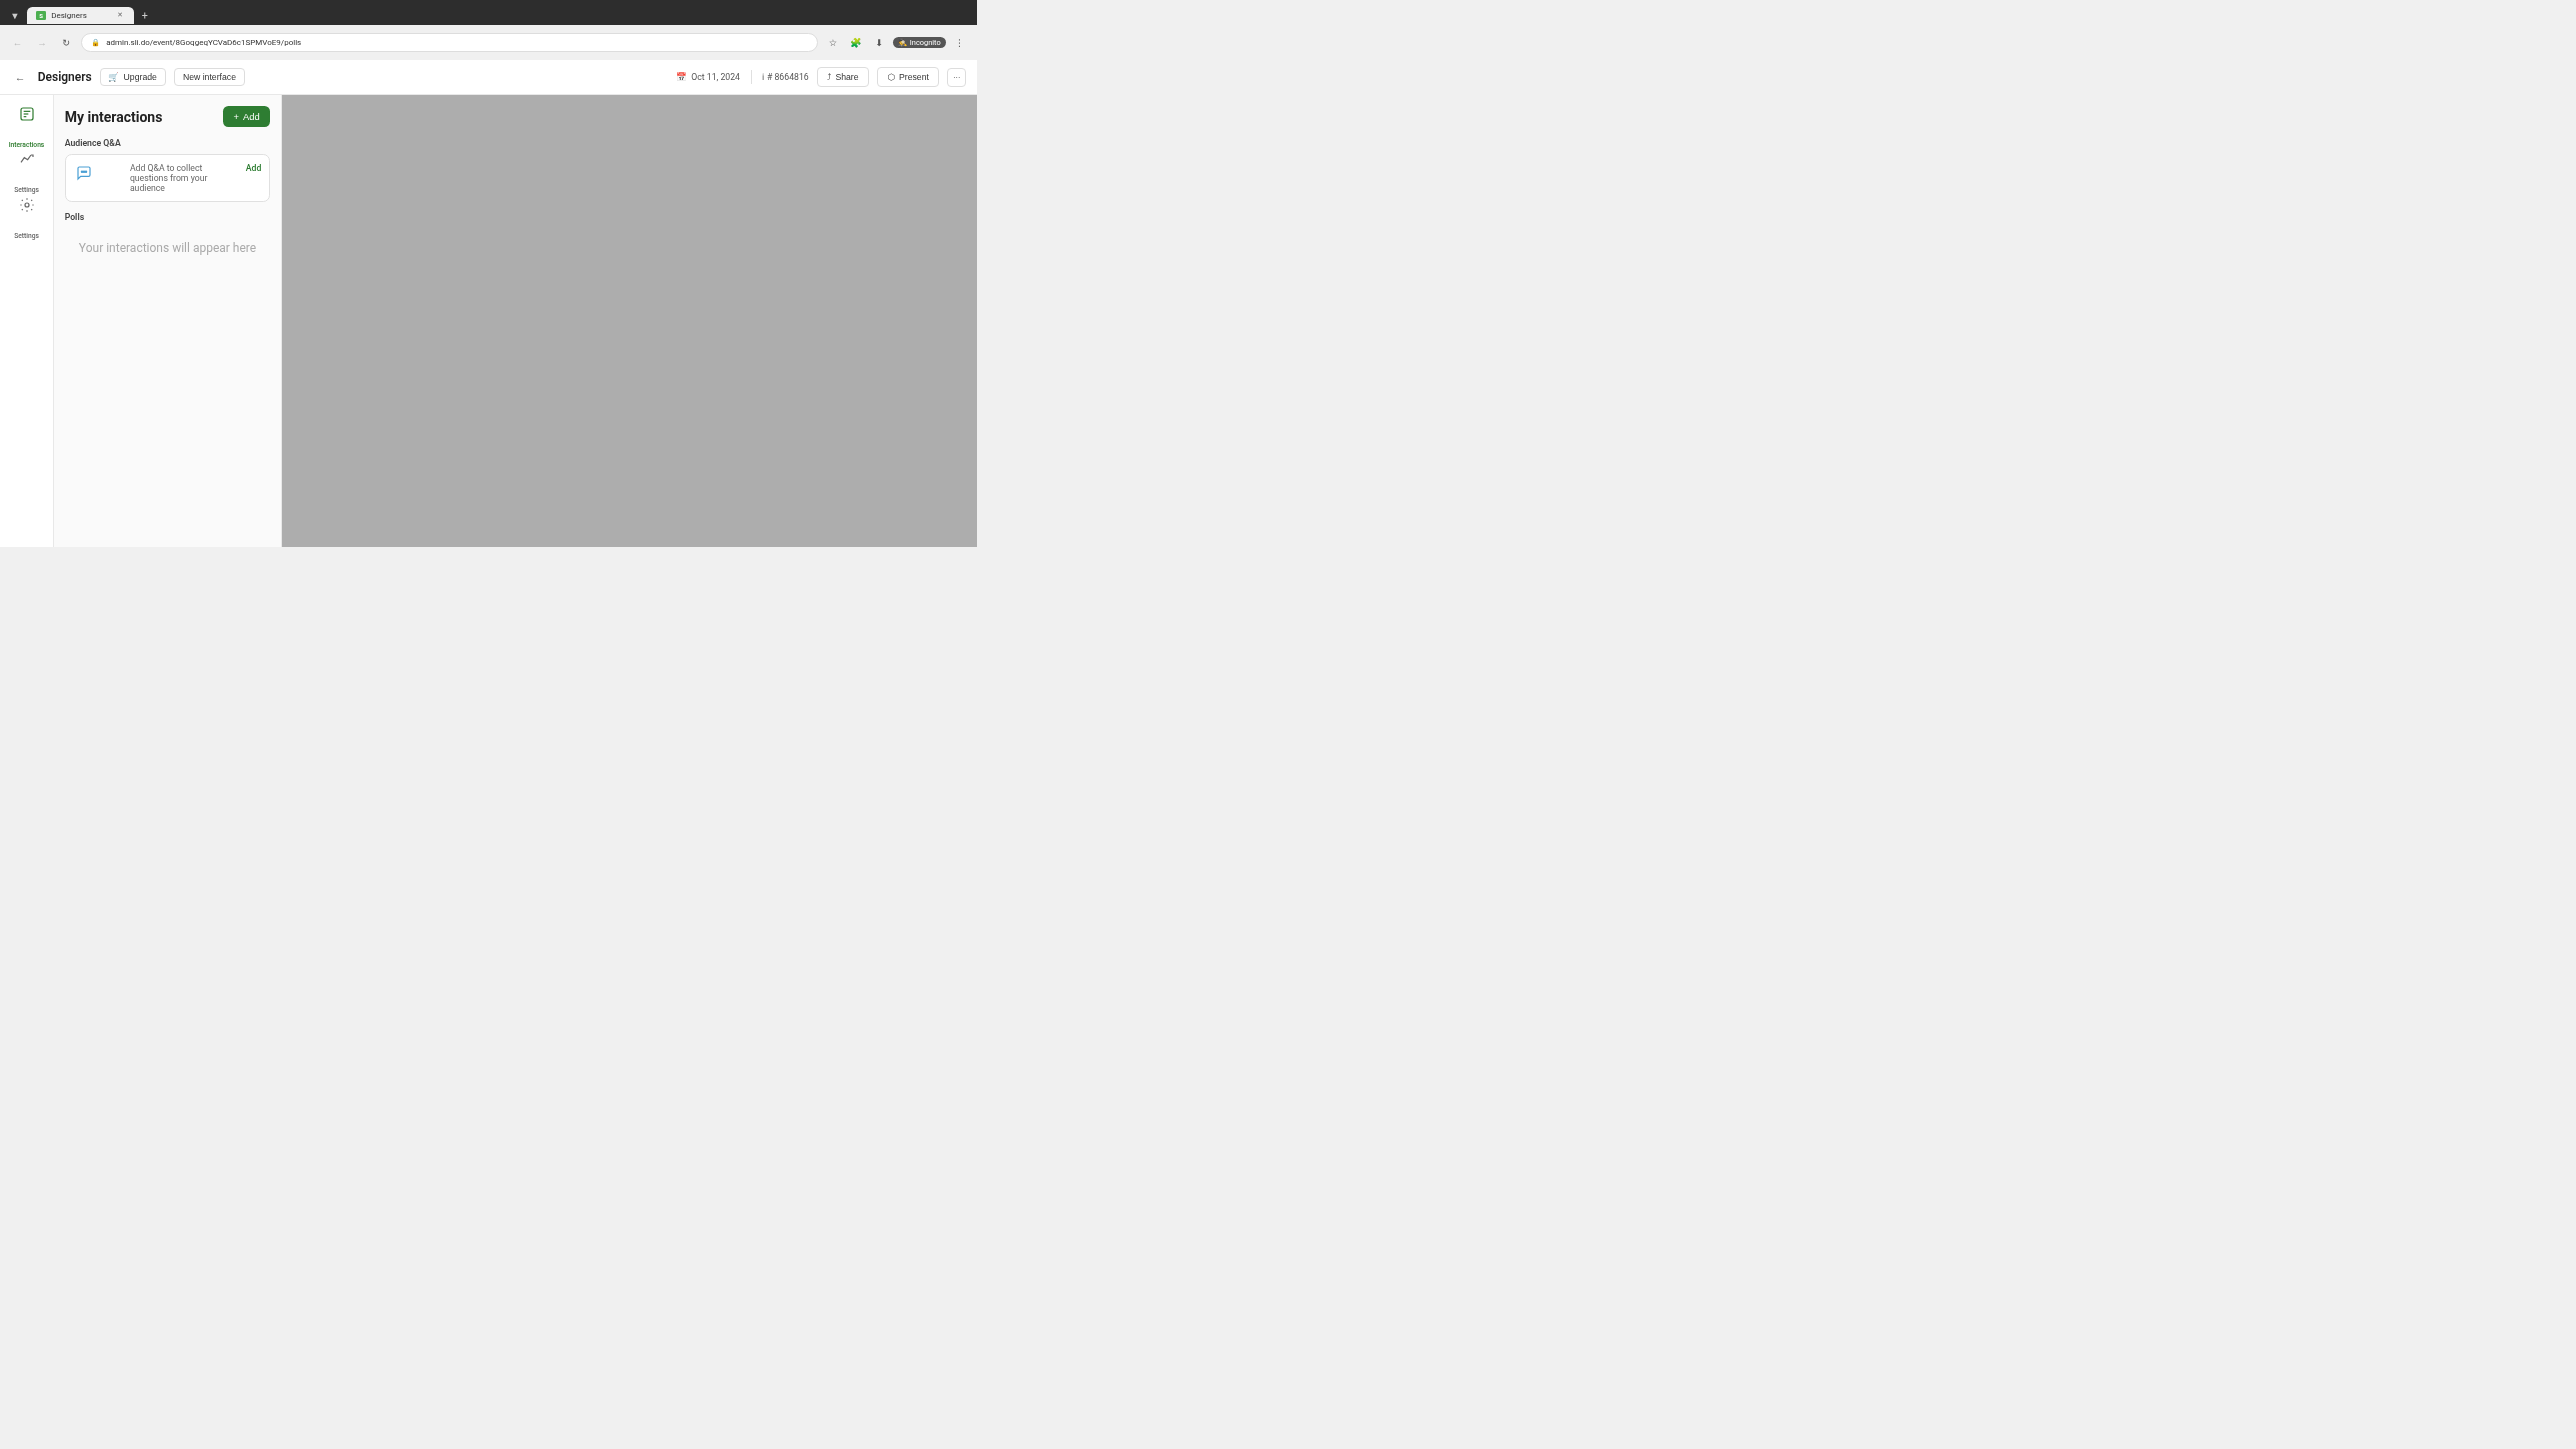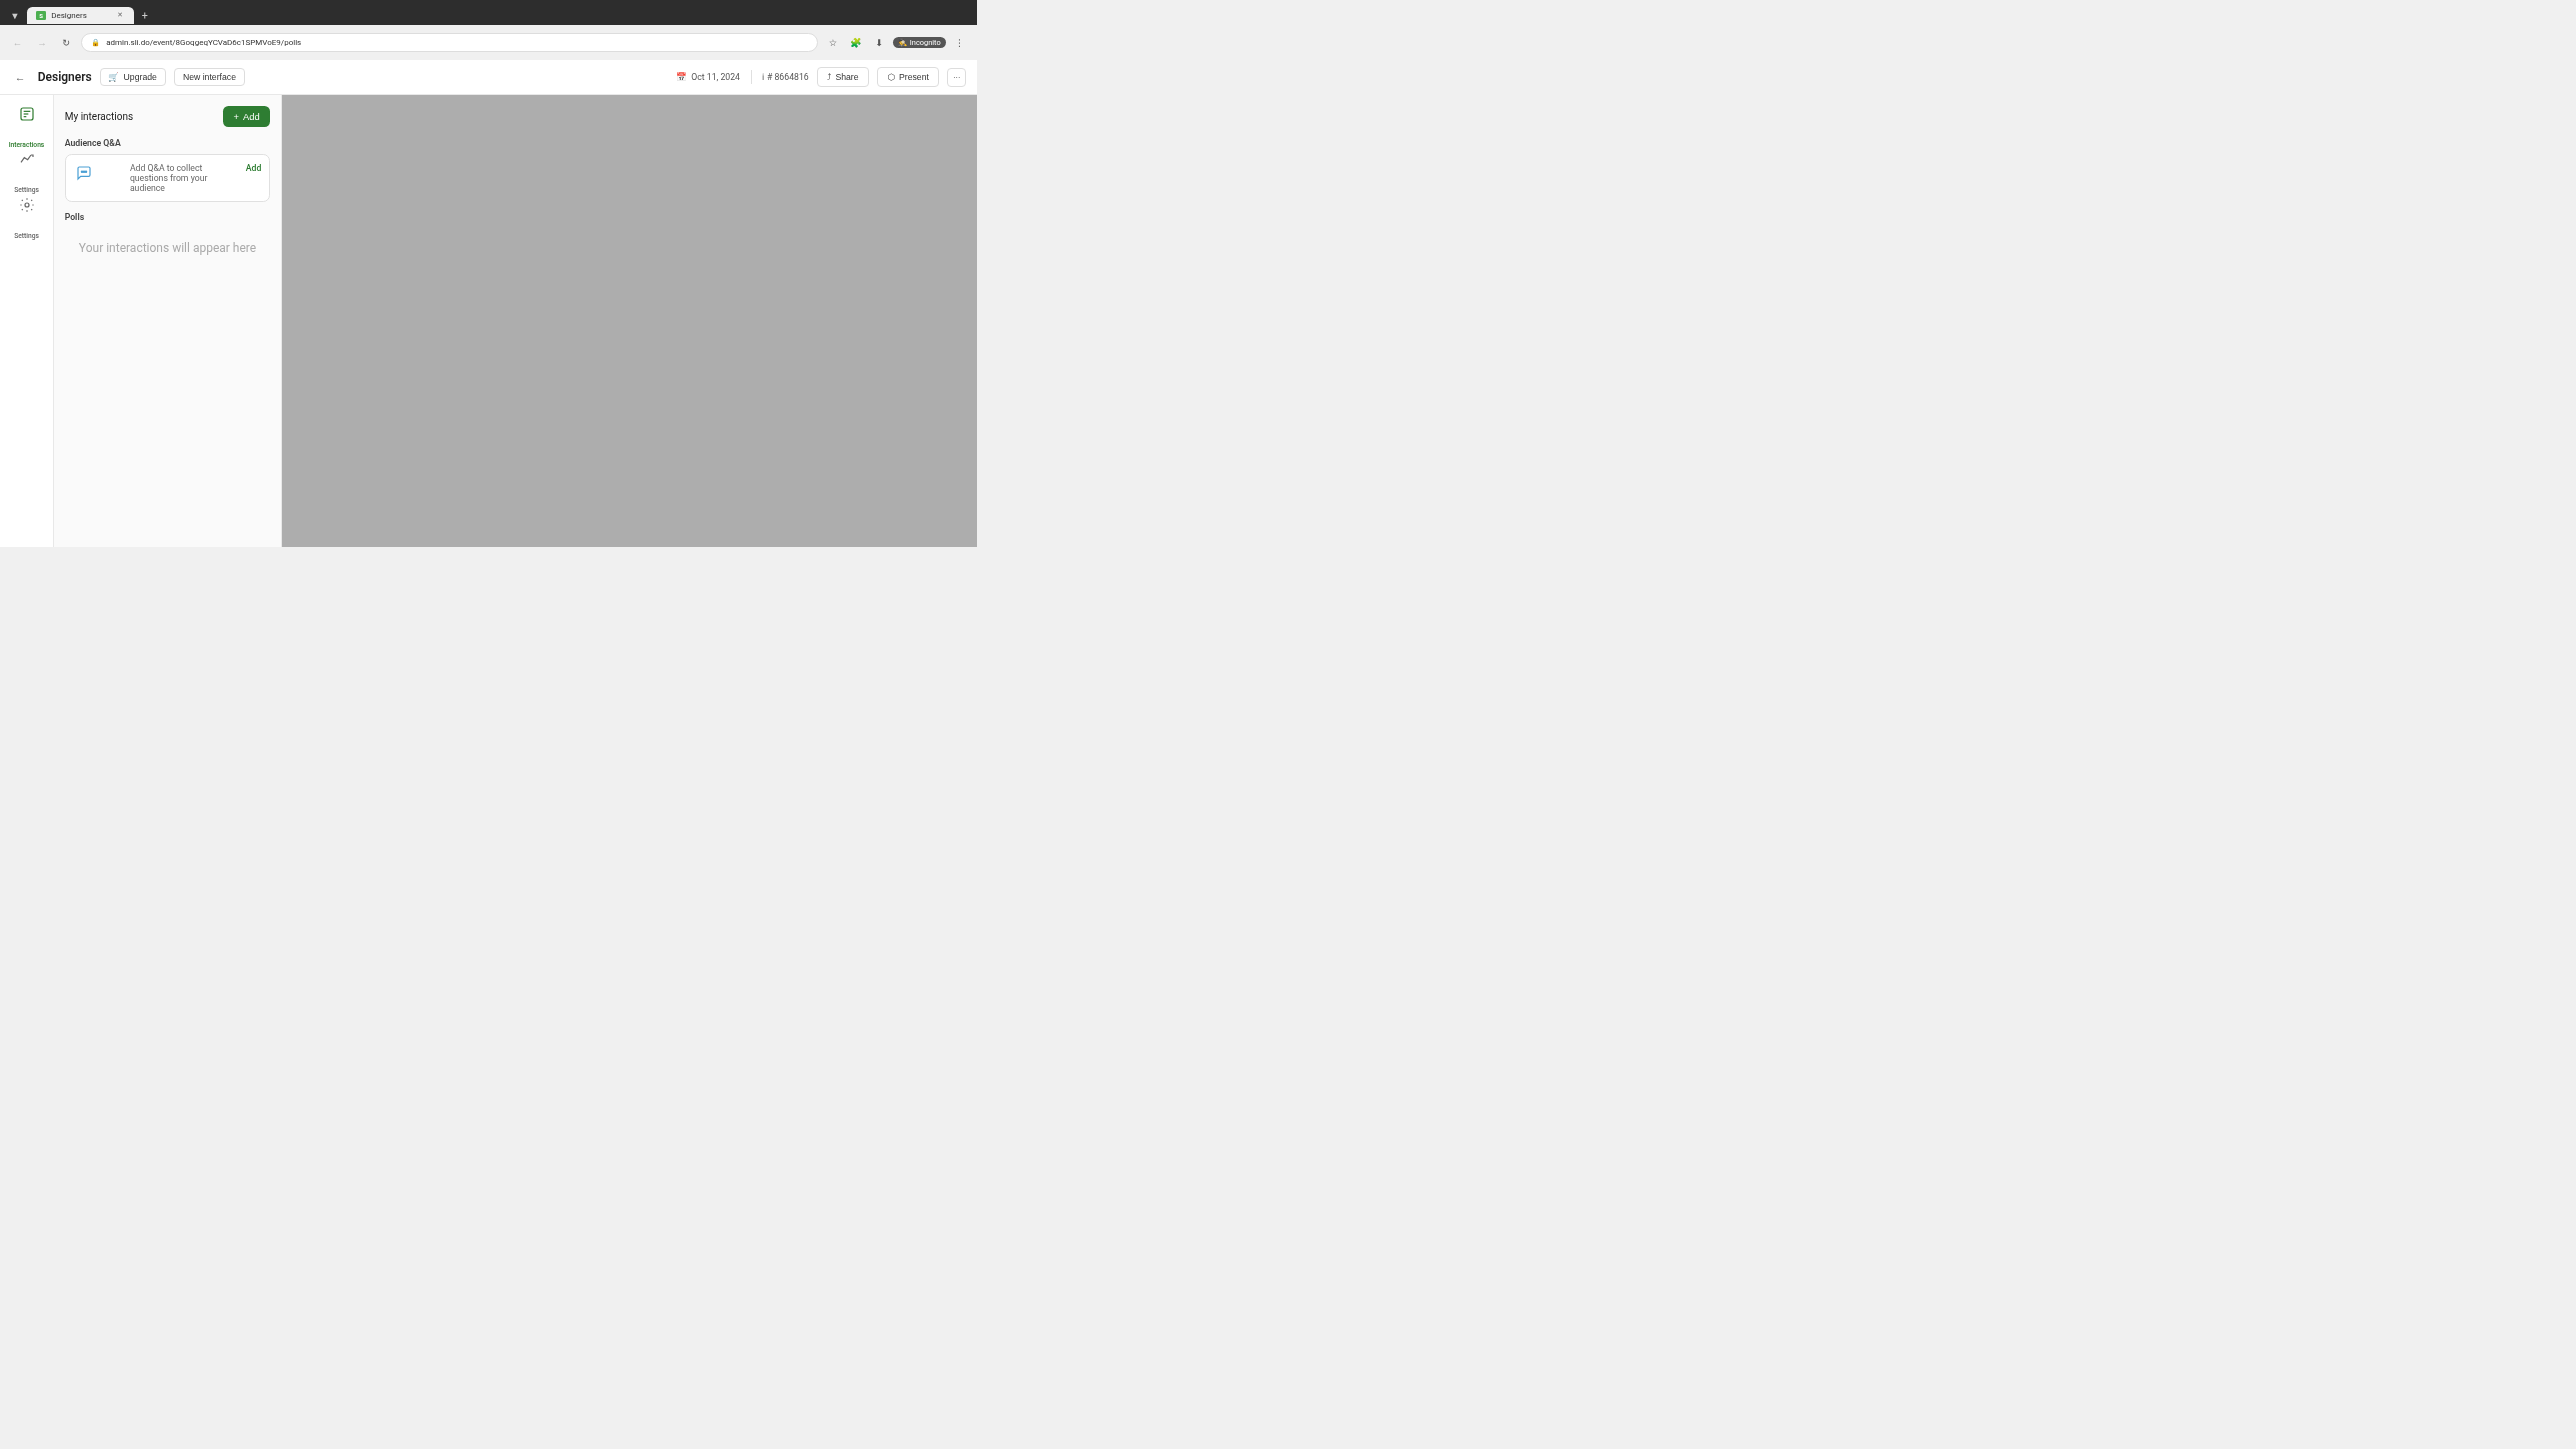--- a/index.html
+++ b/index.html
@@ -307,22 +307,22 @@
       flex-direction: column;
       overflow: hidden;
     }
     .panel-header {
       padding: 10.7px 10.7px 5.4px;
       display: flex;
       align-items: center;
       gap: 5.4px;
     }
     .panel-title {
-      font-size: 10px;
-      font-weight: 400;
+      font-size: 14px;
+      font-weight: 700;
       color: #222;
       flex: 1;
     }
     .add-btn {
       background: #2e7d32;
       color: white;
       border: none;
       border-radius: 5.4px;
       padding: 5.4px 10.7px;
       font-size: 9.4px;

